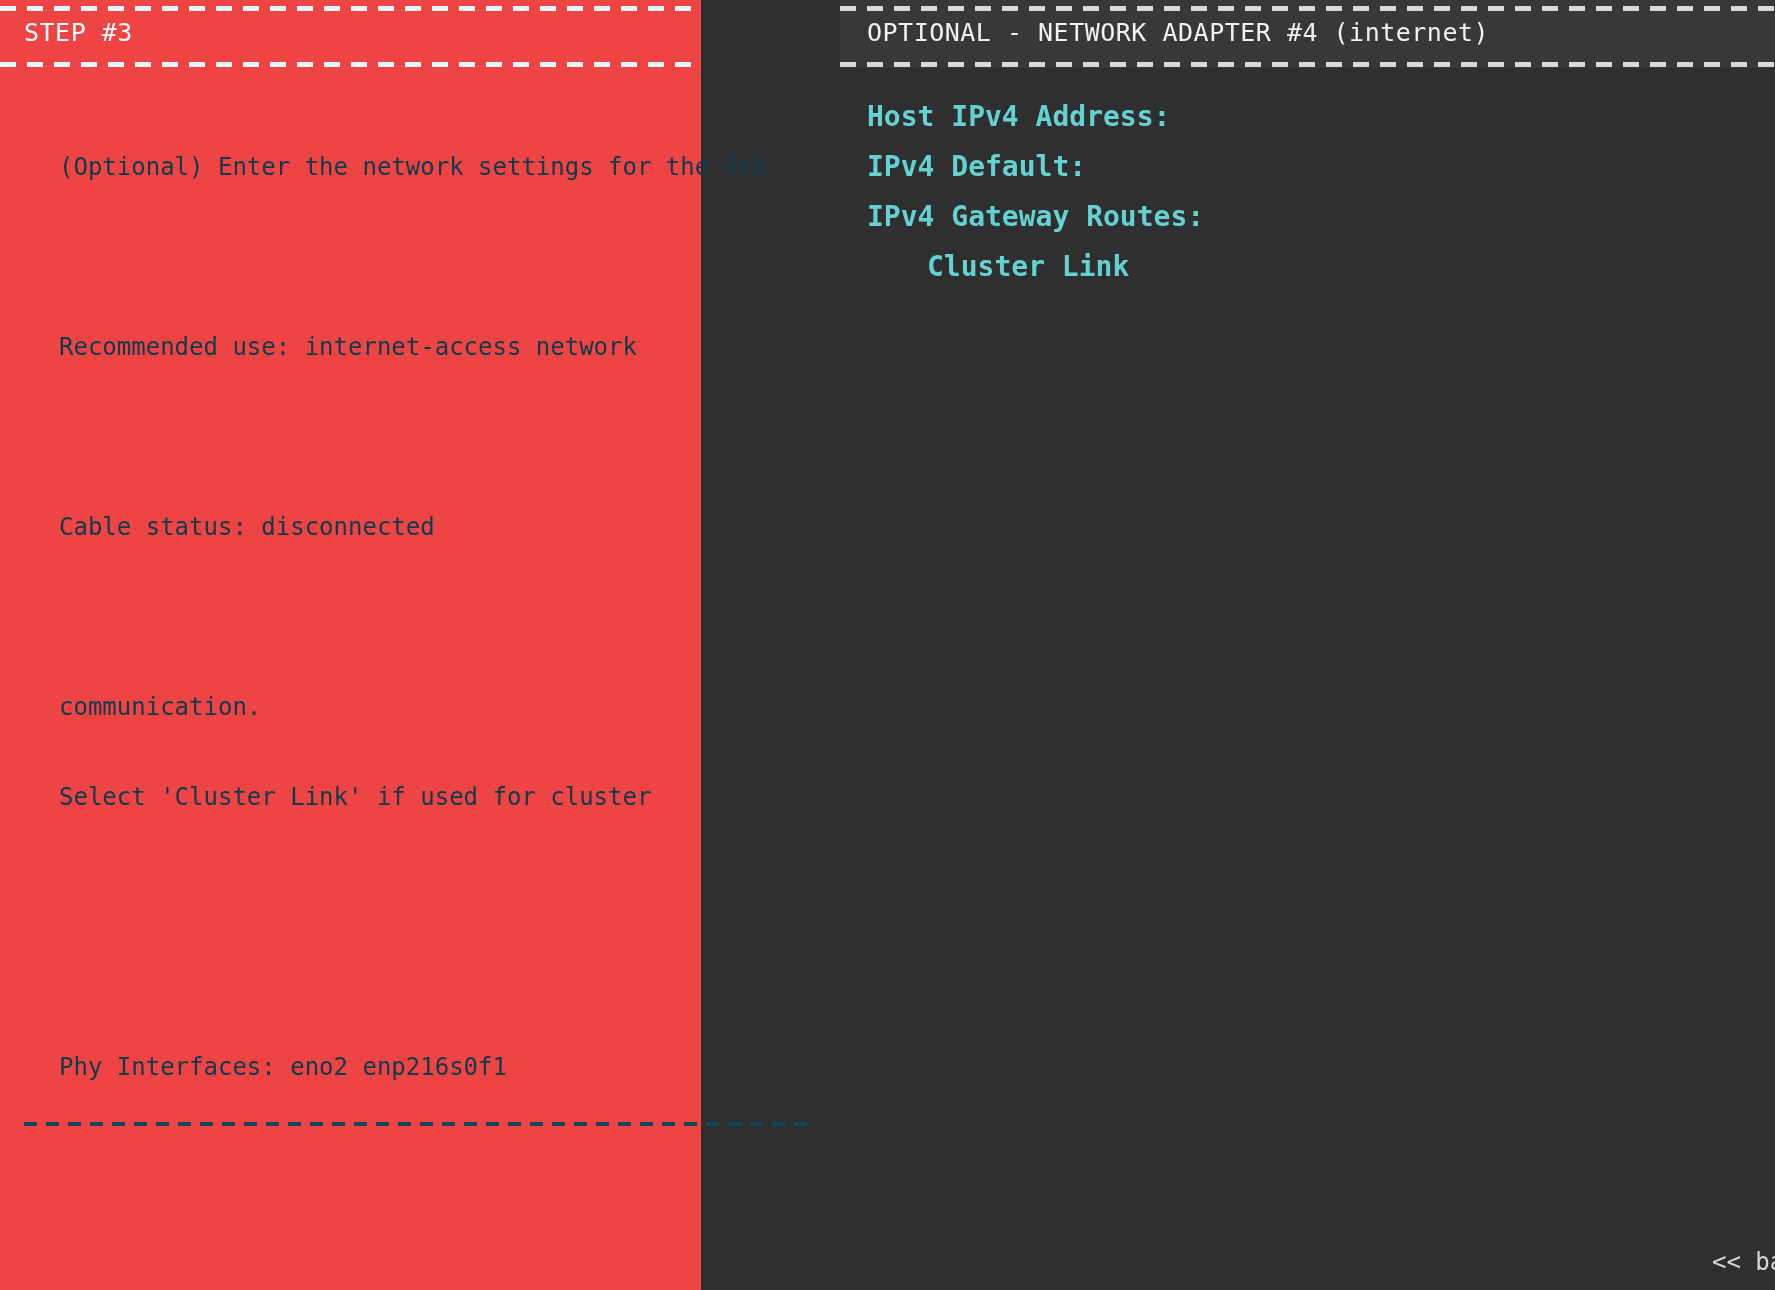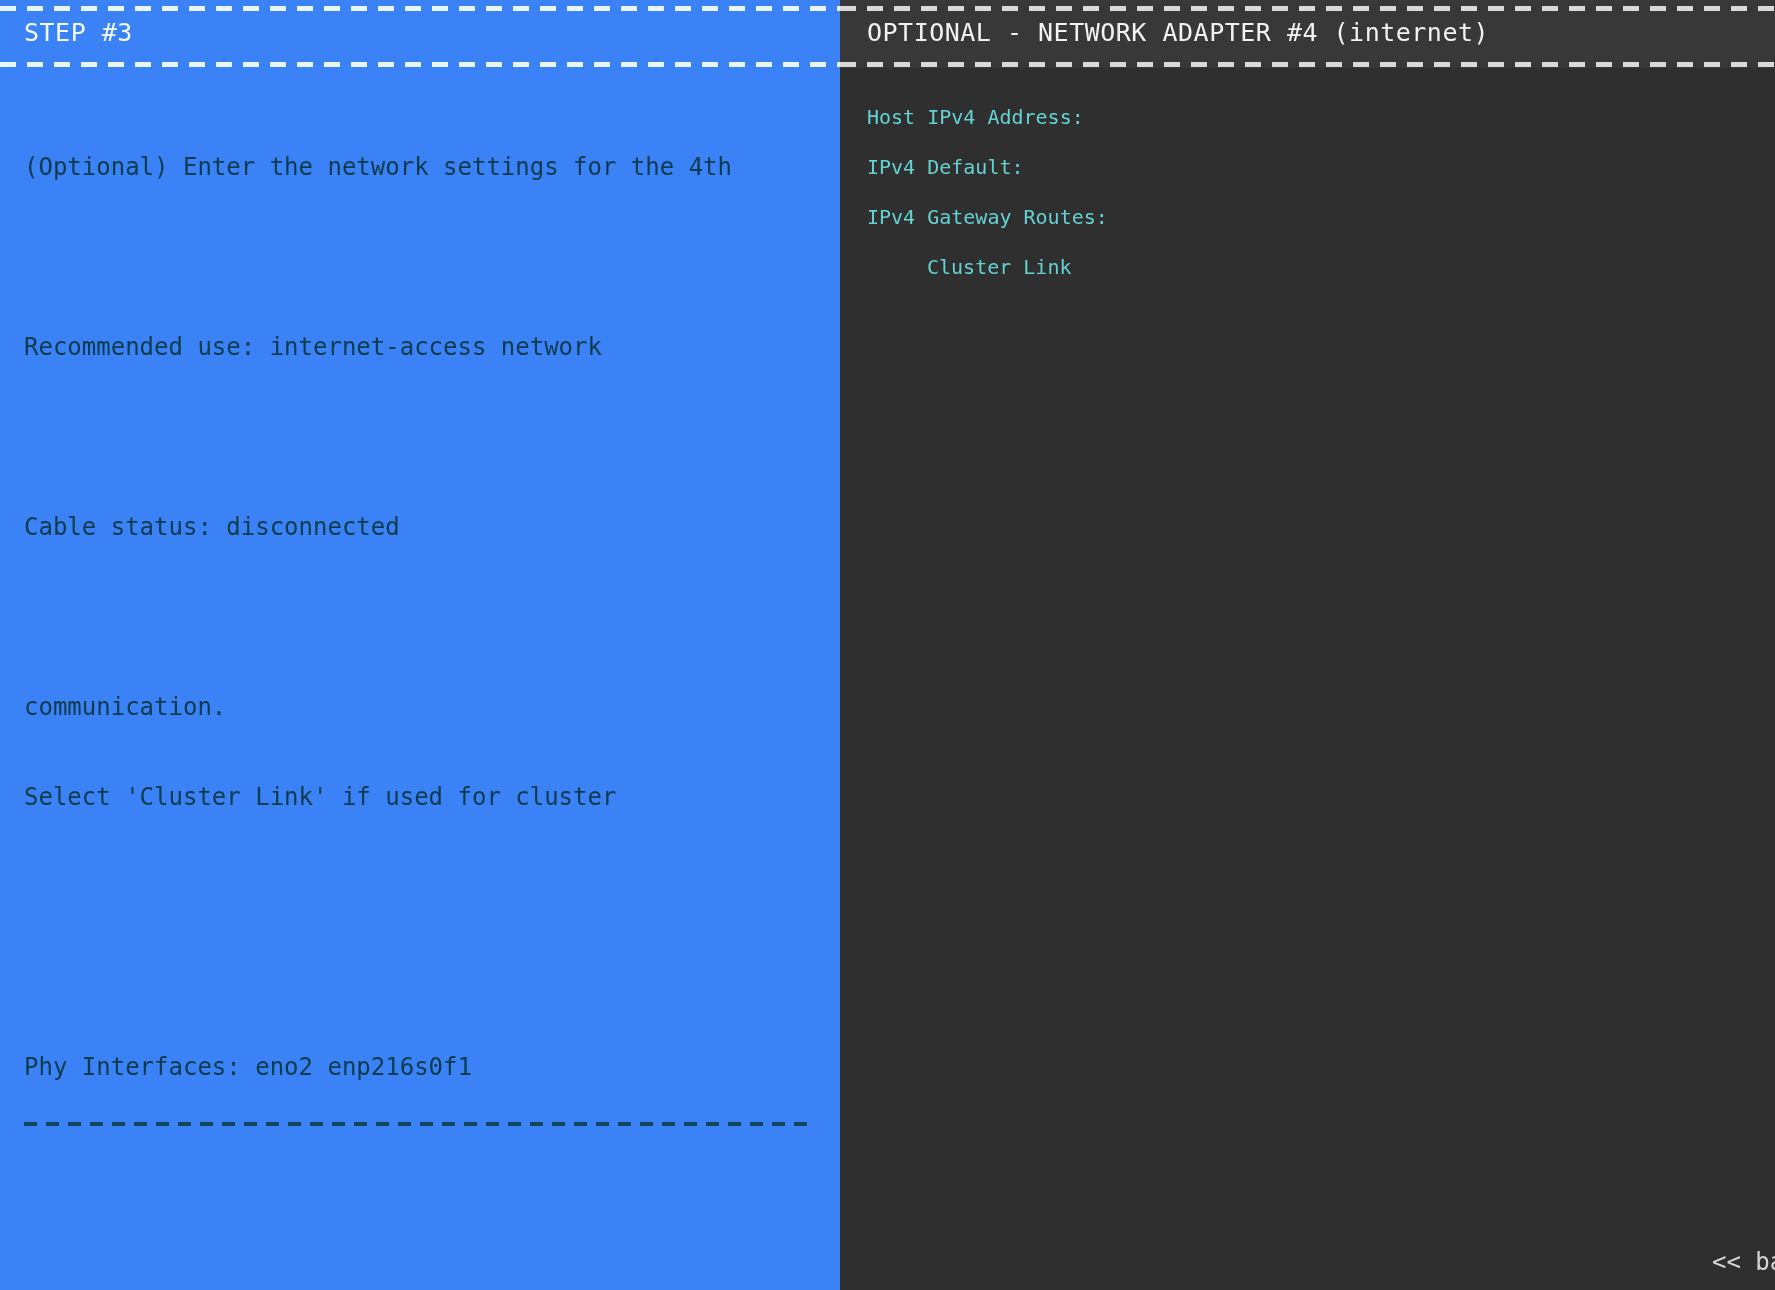--- a/index.html
+++ b/index.html
@@ -13,23 +13,23 @@
     height: 1290px;
     overflow: hidden;
     font-family: "DejaVu Sans Mono", "Liberation Mono", monospace;
     background: #2f2f2f;
   }
 
   
   #left-panel {
     position: absolute;
     left: 0; top: 0;
-    width: 840px;
+    width: 701px;
     height: 1290px;
-    background: #3b82f6;
+    background: #ef4444;
   }
   .dash-line {
     position: absolute;
     left: 0;
     width: 100%;
     height: 5px;
     background-image: repeating-linear-gradient(
         to right,
         currentColor 0px, currentColor 16px,
         transparent 16px, transparent 27px);
@@ -51,21 +51,21 @@
   #left-body {
     position: absolute;
     left: 24px;
     top: 92px;
     width: 790px;
     color: #0d3b4d;
     font-size: 24px;
     line-height: 30px;
     white-space: pre;
   }
-  .lp-line { white-space: pre; }
+  .lp-line { white-space: pre; margin-left: 35px; }
   .lp-gap  { height: 30px; }
 
   #left-rule {
     position: absolute;
     left: 24px;
     top: 1122px;
     width: 792px;
     height: 4px;
     color: #12465b;
     background-image: repeating-linear-gradient(
@@ -104,24 +104,25 @@
   }
 
   #fields {
     position: absolute;
     left: 27px;
     top: 92px;
     width: 880px;
   }
   .field-row {
     height: 50px;
-    font-size: 20px;
+    font-size: 28px;
     line-height: 50px;
     color: #64d2d2;
     white-space: pre;
+    font-weight: bold;
   }
   .field-row.indent { padding-left: 60px; }
 
   
   #footer {
     position: absolute;
     left: 840px;
     top: 1240px;
     width: 935px;
     height: 50px;

